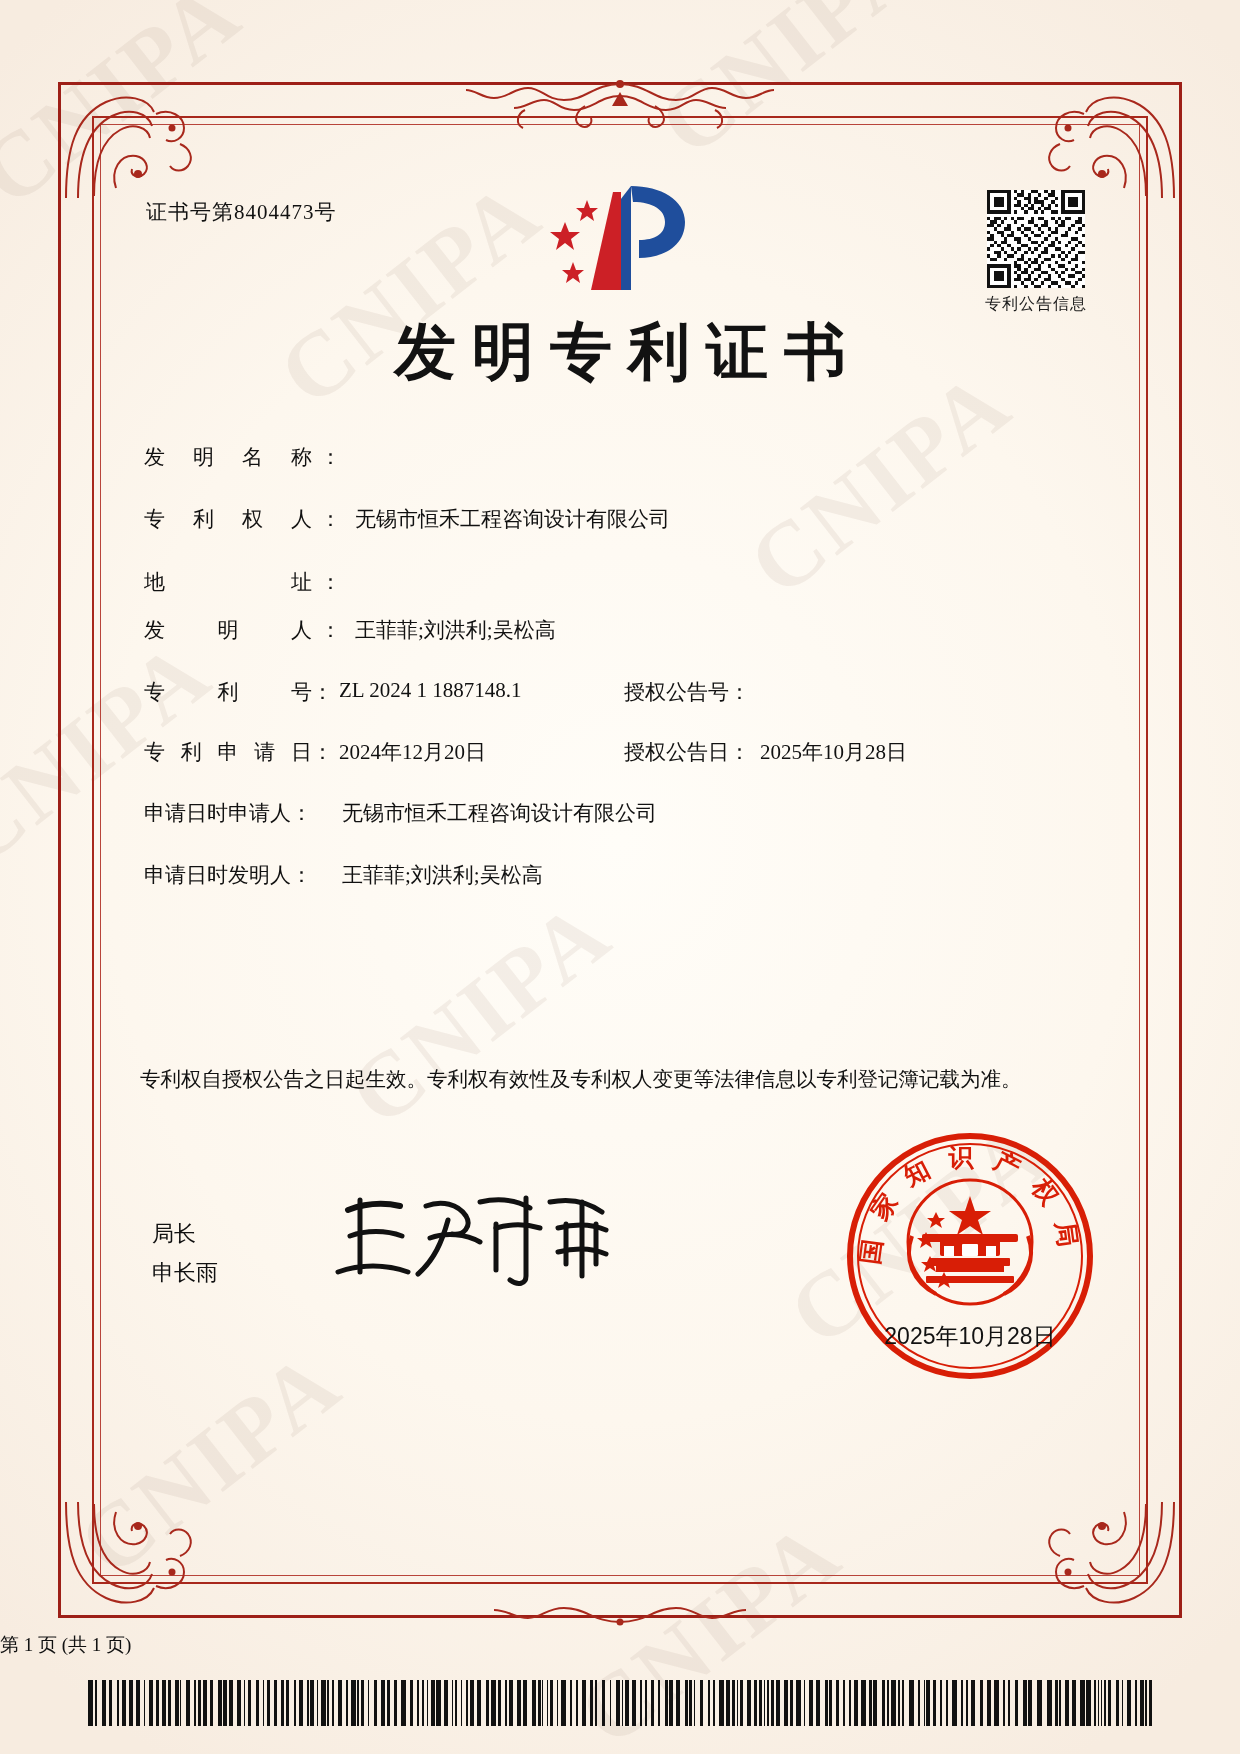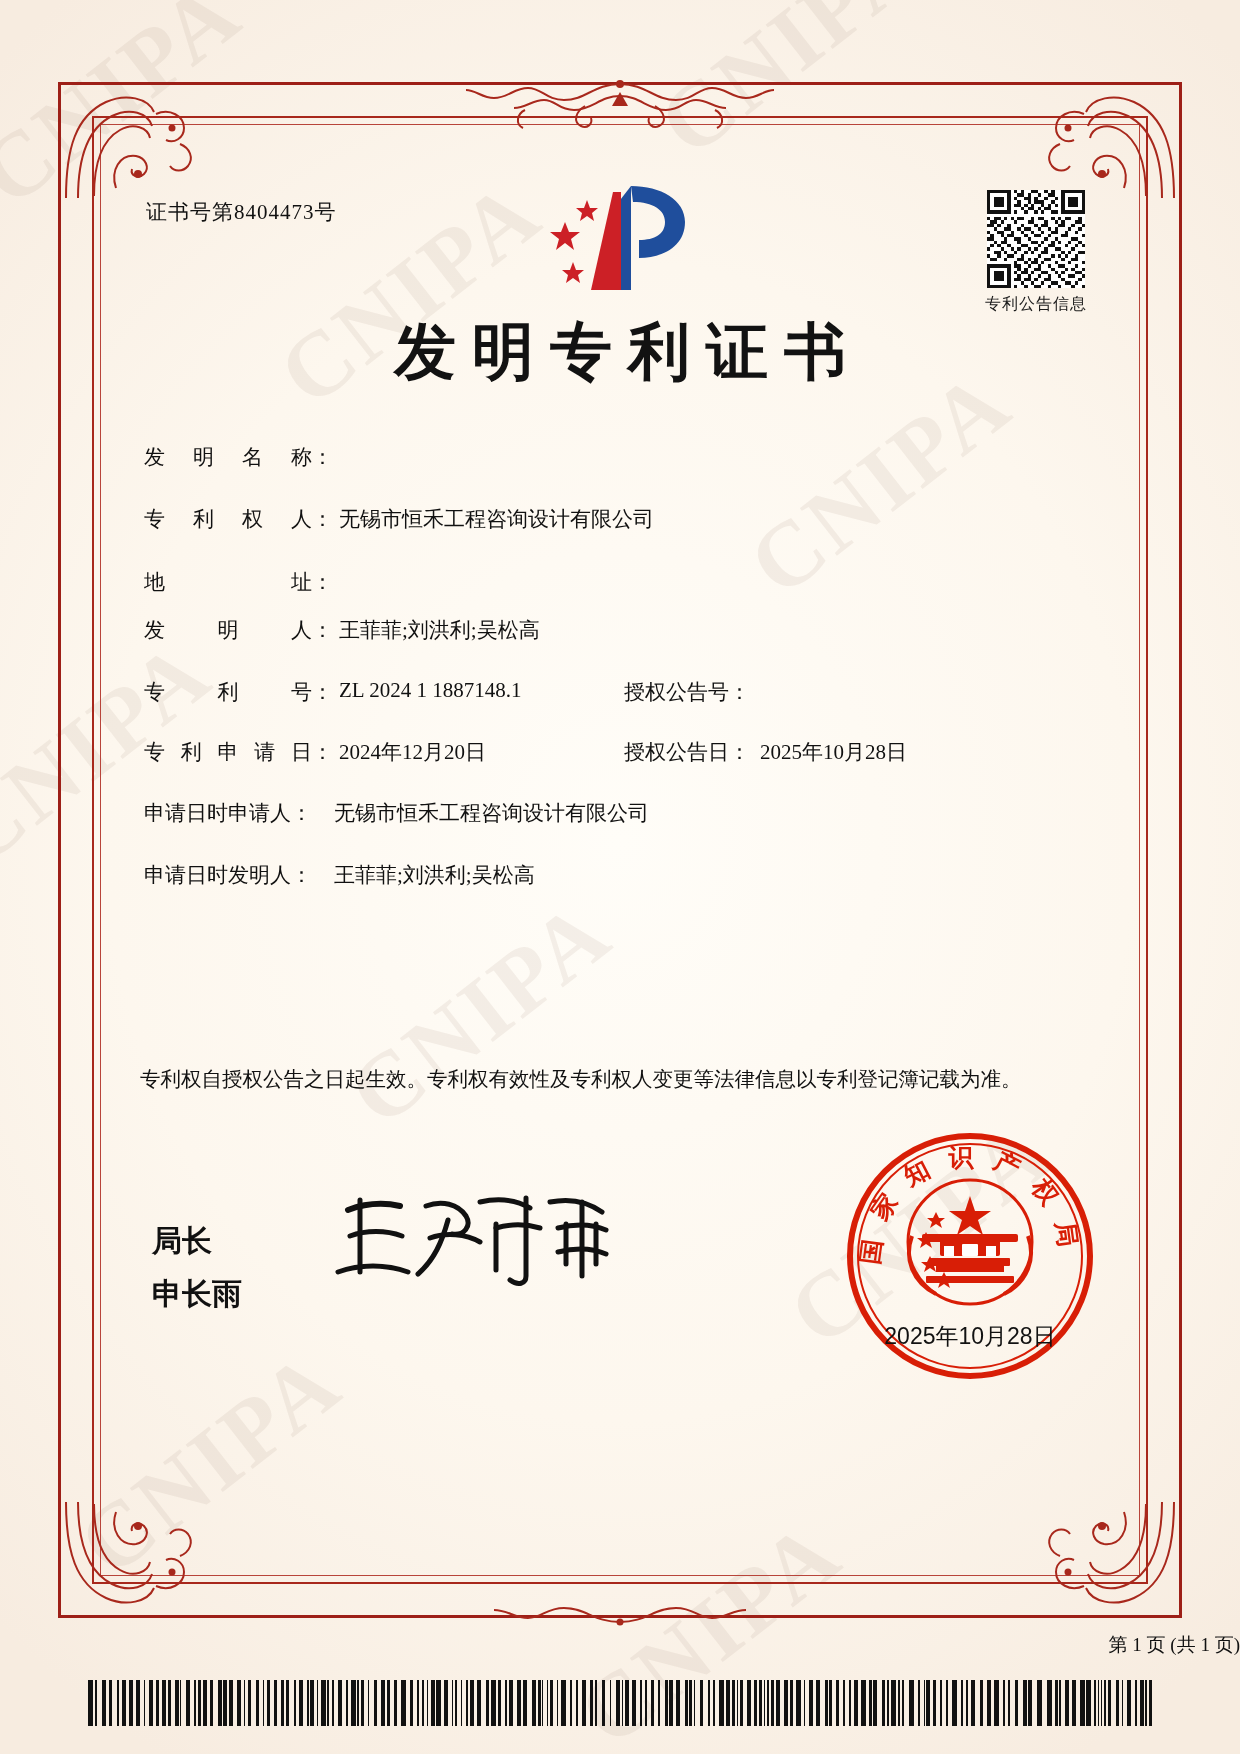--- a/index.html
+++ b/index.html
@@ -168,20 +168,21 @@
     right: 6px;
     top: 282px;
     font-size: 21px;
     color: #111;
   }
   .row {
     display: flex;
     align-items: flex-start;
     margin-bottom: 32px;
     line-height: 1.45;
+    gap: 8px;
   }
   .row.tight { margin-bottom: 18px; }
   .lbl {
     width: 168px;
     flex: 0 0 168px;
     text-align: justify;
     text-align-last: justify;
     white-space: nowrap;
   }
   .lbl-plain {
@@ -214,23 +215,23 @@
     text-align: justify;
   }
   .legal p { margin: 0; }
   .legal .indent { text-indent: 2em; }
 
   
   .sig-block {
     position: absolute;
     left: 22px;
     top: 1055px;
-    font-size: 30px;
+    font-size: 22px;
     line-height: 1.75;
-    font-weight: bold;
+    font-weight: normal;
     color: #111;
   }
   .signature {
     position: absolute;
     left: 200px;
     top: 1020px;
     width: 290px;
     height: 110px;
     color: #111;
   }
@@ -245,21 +246,21 @@
     height: 252px;
   }
   .seal svg { width: 100%; height: 100%; display: block; }
 
   
   .page-no {
     position: absolute;
     left: 0;
     right: 0;
     bottom: 96px;
-    text-align: right;
+    text-align: left;
     font-size: 19px;
     color: #111;
   }
 
   
   .barcode {
     position: absolute;
     left: 88px;
     bottom: 28px;
     width: 1064px;

